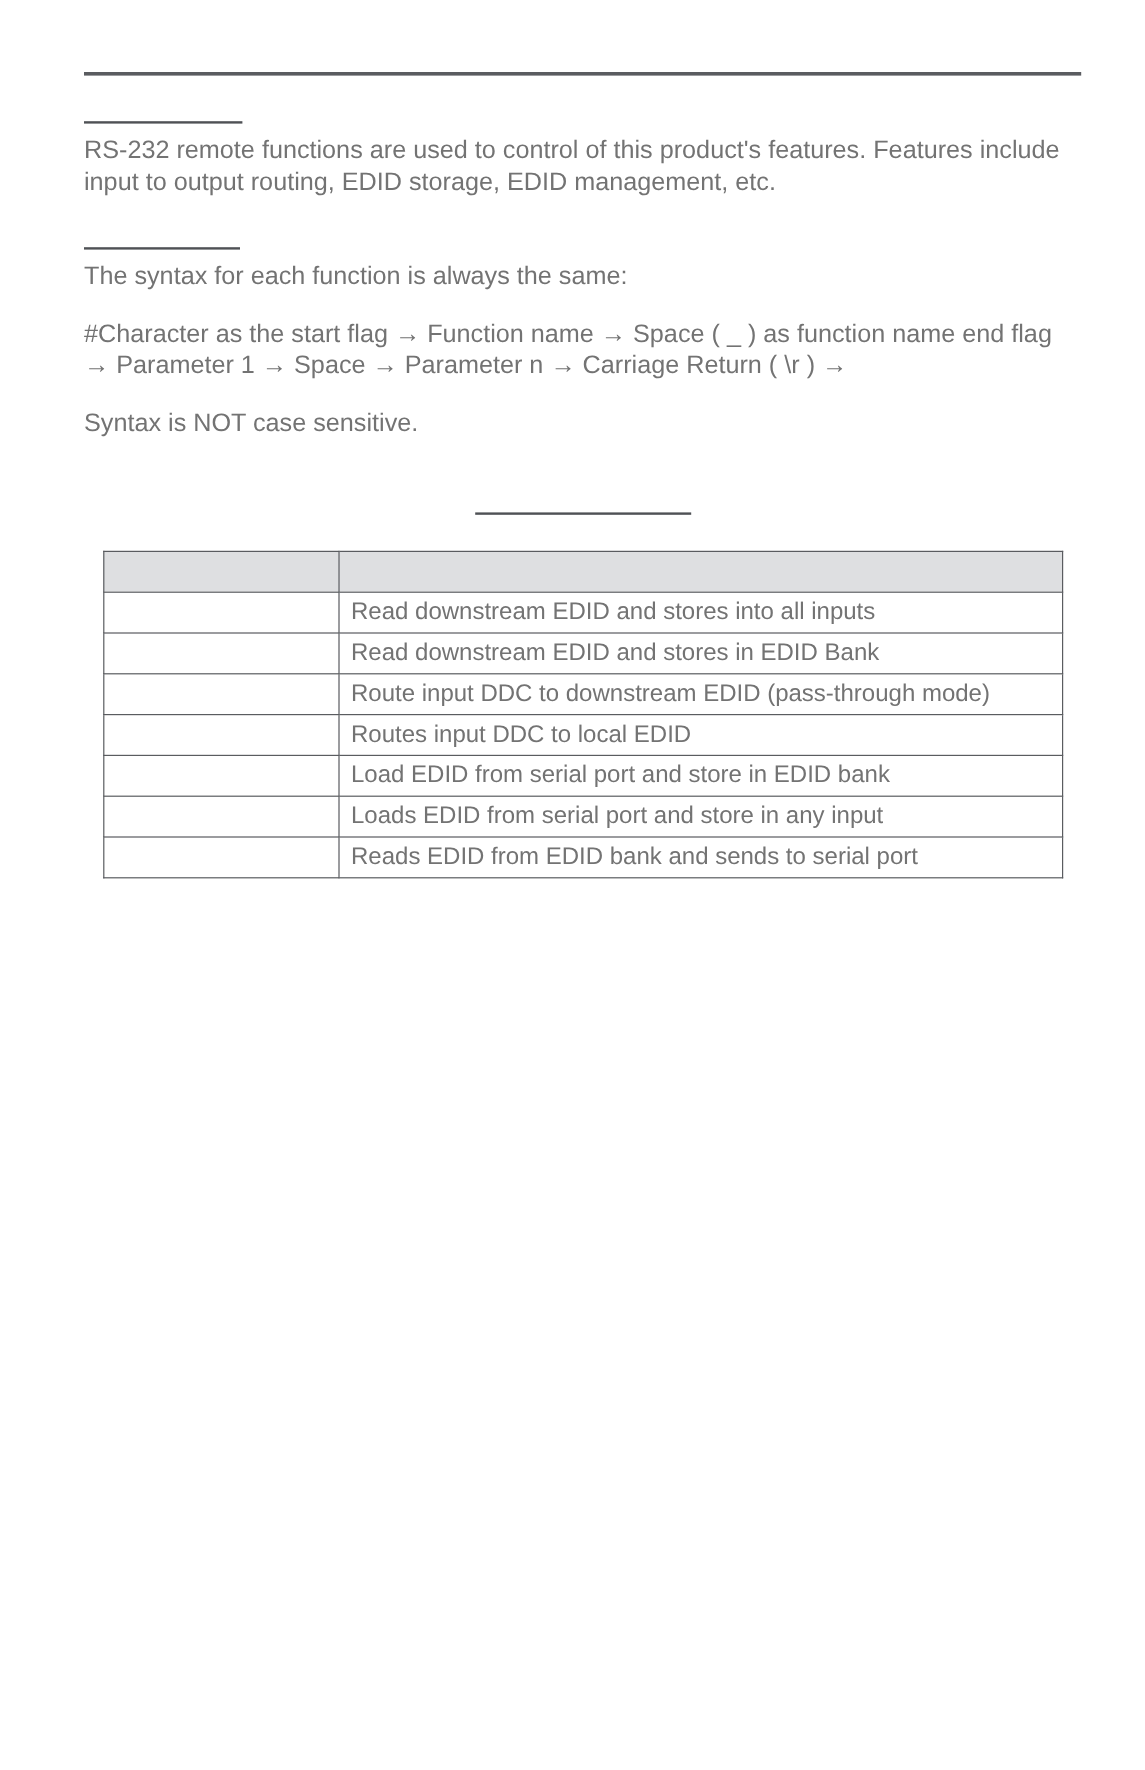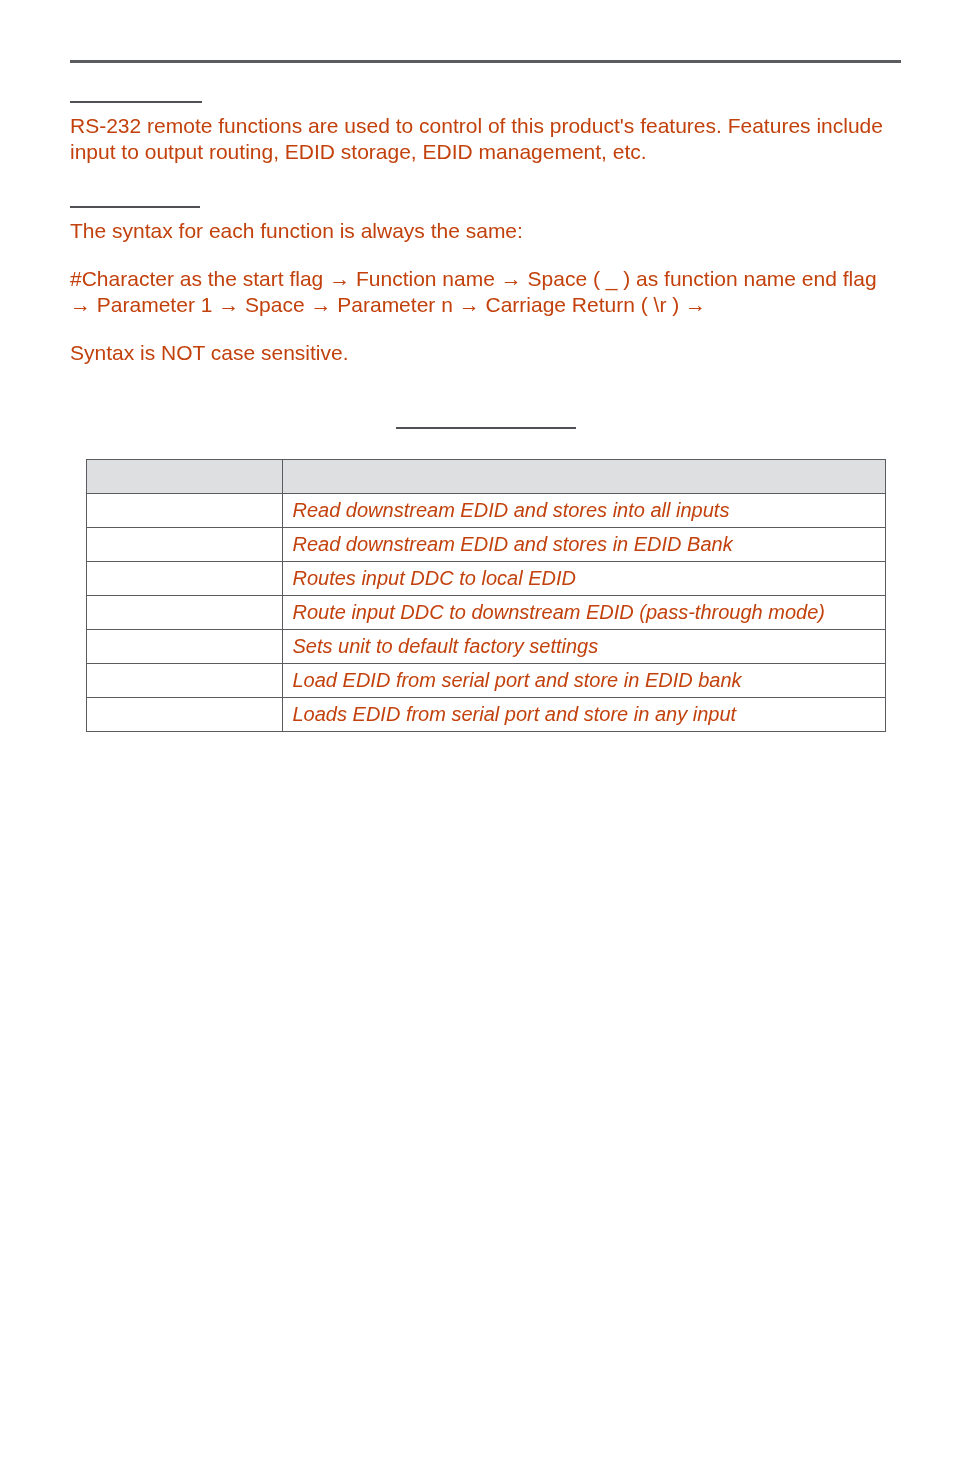--- a/index.html
+++ b/index.html
@@ -6,21 +6,21 @@
     margin: 0;
     padding: 0;
     background: #ffffff;
   }
   .page {
     width: 954px;
     height: 1475px;
     box-sizing: border-box;
     padding: 60px 53px 60px 70px;
     font-family: Arial, Helvetica, sans-serif;
-    color: #c2410c;
+    color: #737373;
     font-size: 21px;
     line-height: 1.25;
     position: relative;
   }
   .top-rule {
     border: none;
     border-top: 3px solid #5a5c60;
     margin: 0 0 38px 0;
   }
   .short-rule {
@@ -42,21 +42,20 @@
     border: none;
     border-top: 2px solid #4f5155;
     width: 180px;
     margin: 60px auto 30px auto;
   }
   table.cmds {
     border-collapse: collapse;
     width: 800px;
     margin: 0 auto;
     font-size: 20px;
-    font-style: italic;
   }
   table.cmds th, table.cmds td {
     border: 1px solid #5a5c60;
     padding: 3px 10px;
     text-align: left;
     vertical-align: middle;
     height: 27px;
   }
   table.cmds th {
     background: #dedfe1;
@@ -98,34 +97,34 @@
       <tr>
         <td></td>
         <td>Read downstream EDID and stores into all inputs</td>
       </tr>
       <tr>
         <td></td>
         <td>Read downstream EDID and stores in EDID Bank</td>
       </tr>
       <tr>
         <td></td>
-        <td>Routes input DDC to local EDID</td>
-      </tr>
-      <tr>
-        <td></td>
         <td>Route input DDC to downstream EDID (pass-through mode)</td>
       </tr>
       <tr>
         <td></td>
-        <td>Sets unit to default factory settings</td>
+        <td>Routes input DDC to local EDID</td>
       </tr>
       <tr>
         <td></td>
         <td>Load EDID from serial port and store in EDID bank</td>
       </tr>
       <tr>
         <td></td>
         <td>Loads EDID from serial port and store in any input</td>
       </tr>
+      <tr>
+        <td></td>
+        <td>Reads EDID from EDID bank and sends to serial port</td>
+      </tr>
     </tbody>
   </table>
 
 </div>
 
 </body></html>

